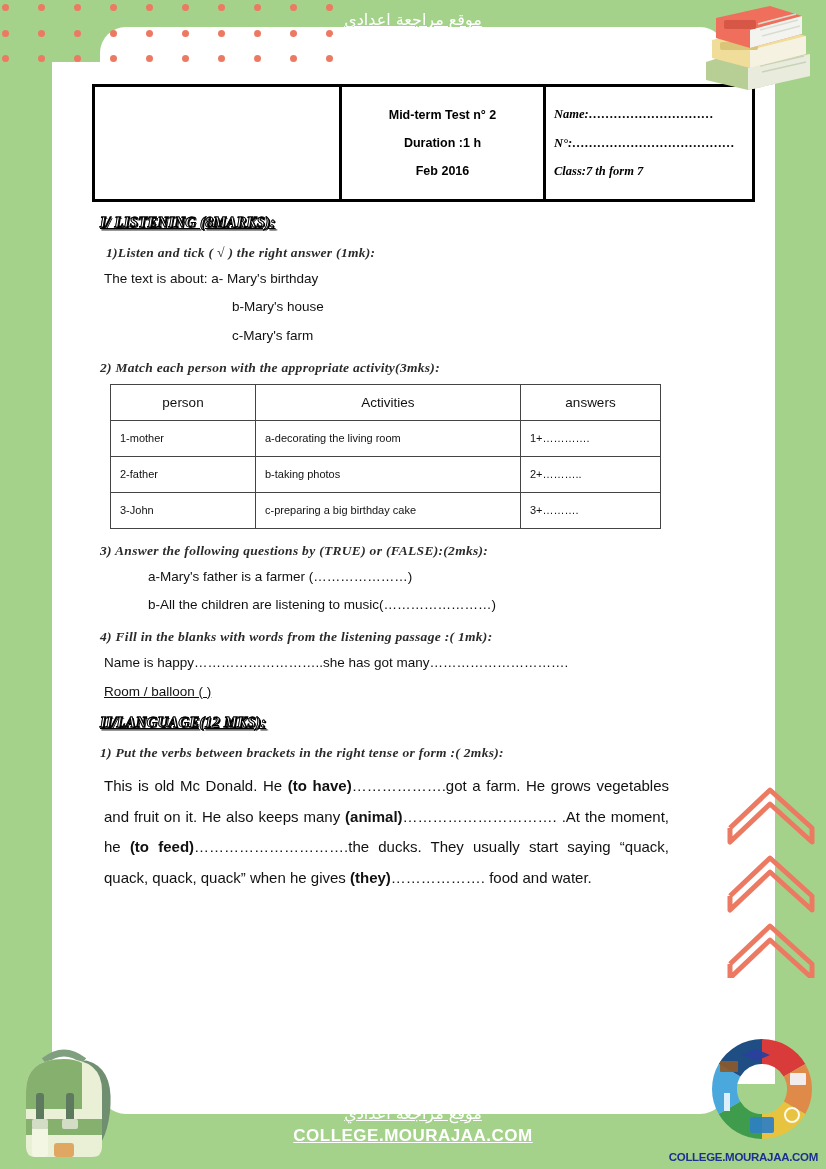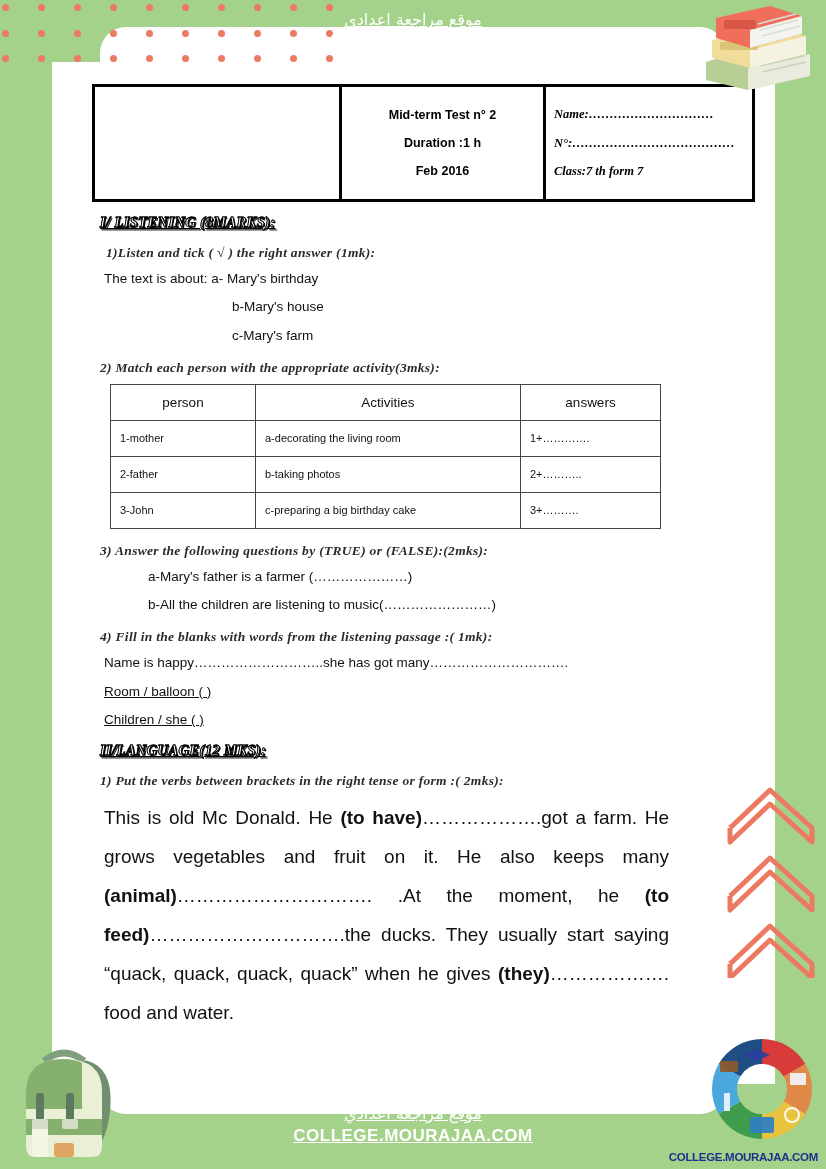--- a/index.html
+++ b/index.html
@@ -264,21 +264,21 @@
     font-size: 13.5px;
   }
   table.match-table td { text-align: left; }
   col.c1 { width: 145px; }
   col.c2 { width: 265px; }
   col.c3 { width: 140px; }
 
   
   .passage {
     font-family: "Liberation Sans", sans-serif;
-    font-size: 19px;
+    font-size: 15px;
     color: #111;
     line-height: 2.05;
     text-align: justify;
     margin: 10px 0 0 12px;
     width: 565px;
   }
   .passage b { font-weight: bold; }
 
   u.thin { text-decoration: underline; }
 </style>
@@ -459,21 +459,20 @@
     </table>
 
     <div class="task flush">3) Answer the following questions by (TRUE) or (FALSE):(2mks):</div>
     <div class="line ind1">a-Mary's father is a farmer              (…………………)</div>
     <div class="line ind1">b-All the children are listening to music(……………………)</div>
 
     <div class="task flush">4) Fill in the blanks with words from the listening passage :( 1mk):</div>
     <div class="line flush">Name is happy………………………..she has got many………………………….</div>
 
     <div class="line flush"><u class="thin">Room / balloon (    )</u></div>
-    <div class="line flush"><u class="thin">Children / she (    )</u></div>
 
     <div class="sec-head">II/LANGUAGE(12 MKS):</div>
 
     <div class="task flush">1) Put the verbs between brackets in the right tense or form :( 2mks):</div>
     <div class="passage" id="passage"><span>This is old Mc Donald. He </span><b>(to  have)</b><span>……………….got a farm. He grows vegetables and fruit on it. He also keeps many </span><b>(animal)</b><span>…………………………. .At the moment, he </span><b>(to  feed)</b><span>………………………….the ducks. They usually start saying “quack, quack, quack, quack” when he gives </span><b>(they)</b><span>………………. food and water.</span></div>
 
   </div>
 </div>
 
 </body></html>

